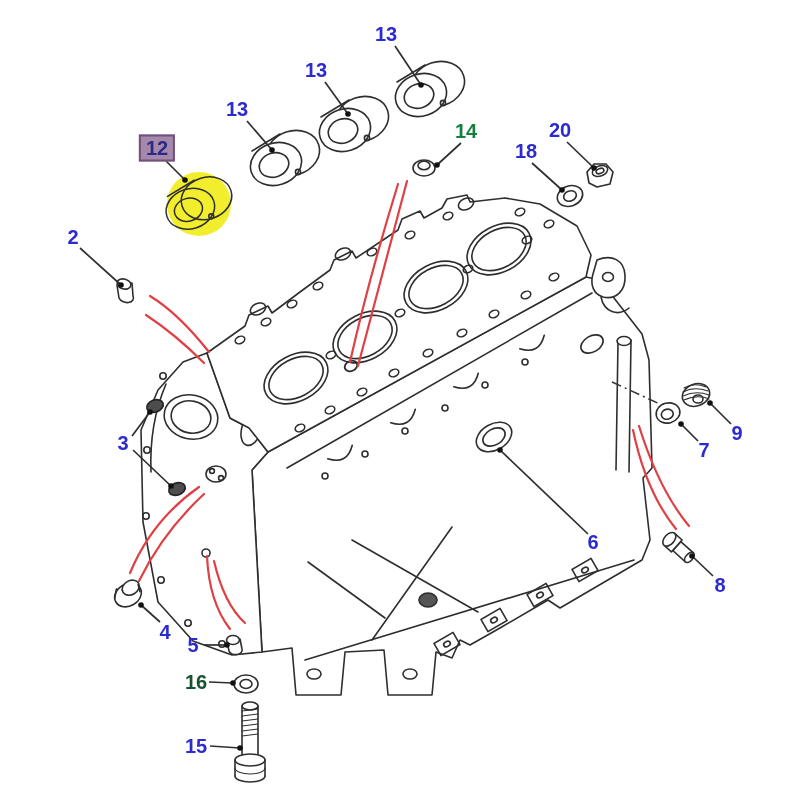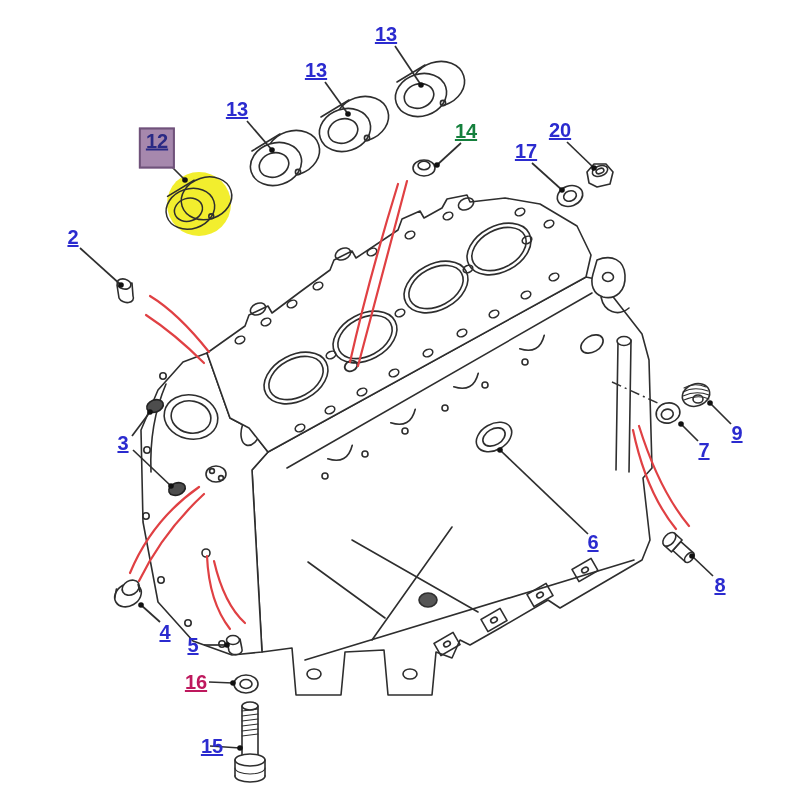--- a/index.html
+++ b/index.html
@@ -2,22 +2,22 @@
 <html><head>
 <meta charset="utf-8">
 <style>
   html,body{margin:0;padding:0;background:#fff;}
   #stage{position:relative;width:800px;height:800px;background:#fff;overflow:hidden;
          font-family:"Liberation Sans",sans-serif;}
   #scene{position:absolute;left:0;top:0;}
   #label-layer{position:absolute;left:0;top:0;width:800px;height:800px;pointer-events:none;}
   .callout{position:absolute;transform:translate(-50%,-50%);
            font:bold 20px "Liberation Sans",sans-serif;line-height:1;
-           pointer-events:auto;cursor:pointer;user-select:none;text-decoration:underline;}
-  .callout.hl{padding:1px 5px 16px 5px;border-style:solid;border-width:2px;}
+           pointer-events:auto;cursor:pointer;user-select:none;}
+  .callout.hl{padding:1px 5px 2px 5px;border-style:solid;border-width:2px;}
   svg ellipse, svg path, svg circle, svg line, svg rect{vector-effect:none;}
 </style>
 </head>
 <body>
 
 <div id="stage">
   <svg id="scene" width="800" height="800" viewBox="0 0 800 800">
 
     <g id="highlight-layer">
       <circle id="highlight-circle" cx="199" cy="204" r="32" fill="#f2ee2e"></circle>
@@ -290,25 +290,25 @@
       </g>
   </svg>
 
   <div id="label-layer">
       <div class="callout" style="left: 386px; top: 34px; color: rgb(43, 43, 207);">13</div>
       <div class="callout" style="left: 316px; top: 70px; color: rgb(43, 43, 207);">13</div>
       <div class="callout" style="left: 237px; top: 109px; color: rgb(43, 43, 207);">13</div>
       <div class="callout hl" style="left: 157px; top: 148px; color: rgb(42, 42, 133); background: rgb(166, 136, 173); border-color: rgb(111, 82, 122);">12</div>
       <div class="callout" style="left: 466px; top: 131px; color: #15803d;">14</div>
       <div class="callout" style="left: 560px; top: 130px; color: rgb(43, 43, 207);">20</div>
-      <div class="callout" style="left: 526px; top: 151px; color: rgb(43, 43, 207);">17</div>
+      <div class="callout" style="left: 526px; top: 151px; color: rgb(43, 43, 207);">18</div>
       <div class="callout" style="left: 73px; top: 237px; color: rgb(43, 43, 207);">2</div>
       <div class="callout" style="left: 123px; top: 443px; color: rgb(43, 43, 207);">3</div>
       <div class="callout" style="left: 165px; top: 632px; color: rgb(43, 43, 207);">4</div>
       <div class="callout" style="left: 193px; top: 645px; color: rgb(43, 43, 207);">5</div>
-      <div class="callout" style="left: 196px; top: 682px; color: #be185d;">16</div>
-      <div class="callout" style="left: 196px; top: 746px; color: rgb(43, 43, 207); margin-left: 16px;">15</div>
+      <div class="callout" style="left: 196px; top: 682px; color: #14532d;">16</div>
+      <div class="callout" style="left: 196px; top: 746px; color: rgb(43, 43, 207);">15</div>
       <div class="callout" style="left: 593px; top: 542px; color: rgb(43, 43, 207);">6</div>
       <div class="callout" style="left: 704px; top: 450px; color: rgb(43, 43, 207);">7</div>
       <div class="callout" style="left: 737px; top: 433px; color: rgb(43, 43, 207);">9</div>
       <div class="callout" style="left: 720px; top: 585px; color: rgb(43, 43, 207);">8</div>
     </div>
 </div>
 
 </body></html>

